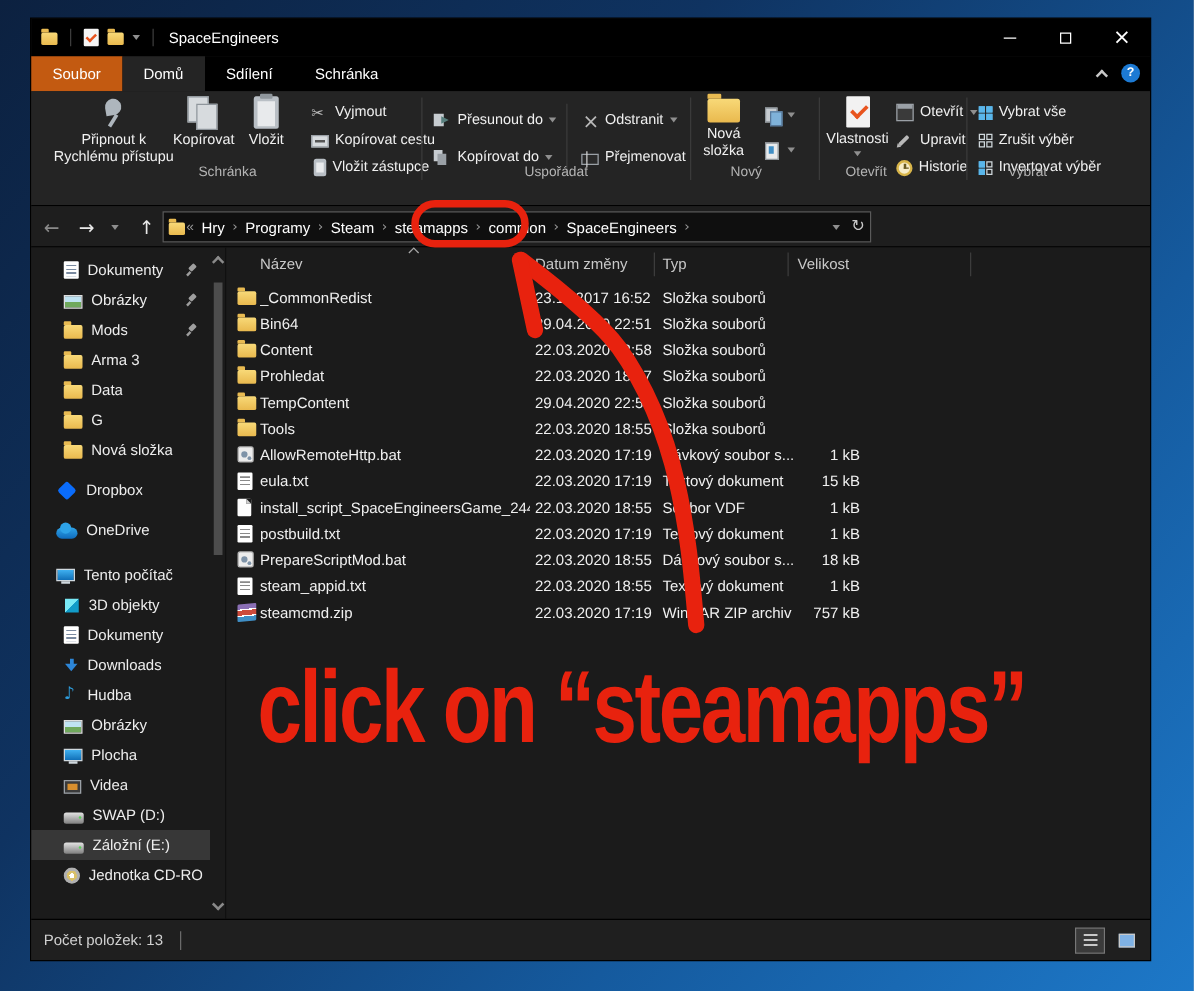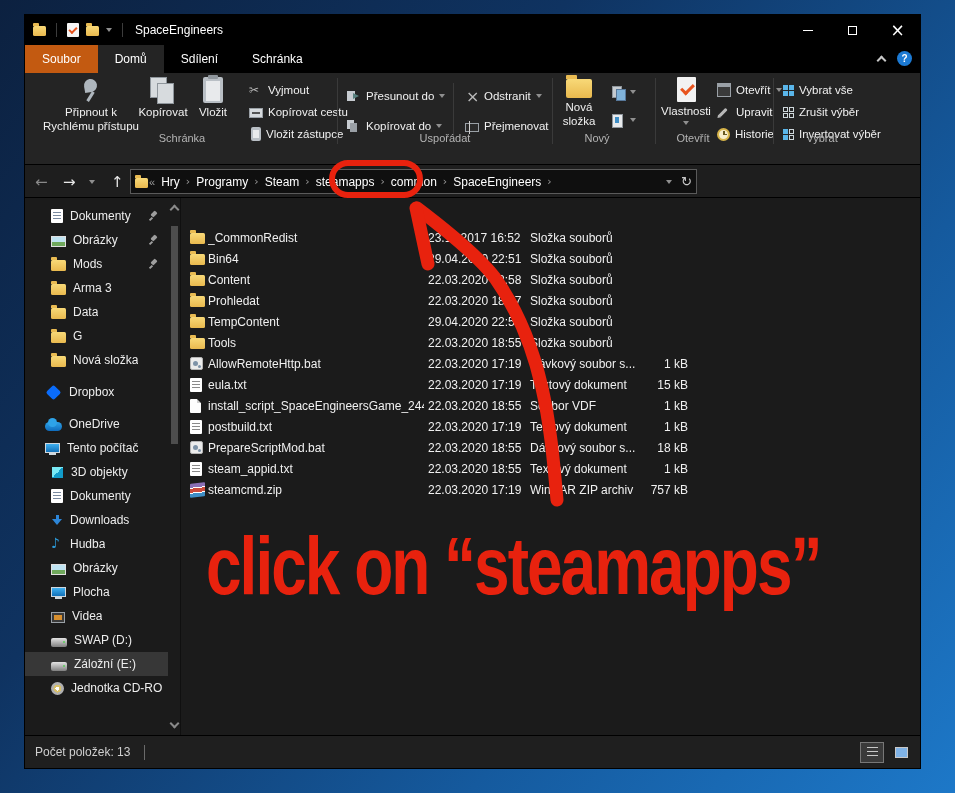--- a/index.html
+++ b/index.html
@@ -407,21 +407,21 @@
             <span class="slabel">Nová složka</span>
           </div>
           <div class="srow ind0" style="margin-top: 8px;">
             <span class="ic ic-dropbox"></span>
             <span class="slabel">Dropbox</span>
           </div>
           <div class="srow ind0" style="margin-top: 8px;">
             <span class="ic ic-onedrive"></span>
             <span class="slabel">OneDrive</span>
           </div>
-          <div class="srow ind0" style="margin-top: 0;">
+          <div class="srow ind0" style="margin-top: 12px;">
             <span class="ic ic-pc"></span>
             <span class="slabel">Tento počítač</span>
           </div>
           <div class="srow ind1">
             <span class="ic ic-cube"></span>
             <span class="slabel">3D objekty</span>
           </div>
           <div class="srow ind1">
             <span class="ic ic-doc"></span>
             <span class="slabel">Dokumenty</span>
@@ -462,20 +462,31 @@
             <span class="slabel"></span>
           </div>
         </div>
       <div class="sscroll">
         <span class="sarr up"></span>
         <span class="sthumb"></span>
         <span class="sarr down"></span>
       </div>
     </div>
     <div class="filelist">
+      <div class="fheader">
+        <span class="hc" style="left:27px">Název</span>
+        <span class="cu-sort" style="position:absolute;left:147px;top:1px"></span>
+        <span class="hsep" style="left:237px"></span>
+        <span class="hc" style="left:247px">Datum změny</span>
+        <span class="hsep" style="left:342px"></span>
+        <span class="hc" style="left:349px">Typ</span>
+        <span class="hsep" style="left:449px"></span>
+        <span class="hc" style="left:457px">Velikost</span>
+        <span class="hsep" style="left:595px"></span>
+      </div>
       <div id="rows">
           <div class="frow" style="top: 30px;">
             <span class="ic ic-folder c-icon"></span>
             <span class="c-name">_CommonRedist</span>
             <span class="c-date">23.11.2017 16:52</span>
             <span class="c-type">Složka souborů</span>
             <span class="c-size"></span>
           </div>
           <div class="frow" style="top: 51px;">
             <span class="ic ic-folder c-icon"></span>

